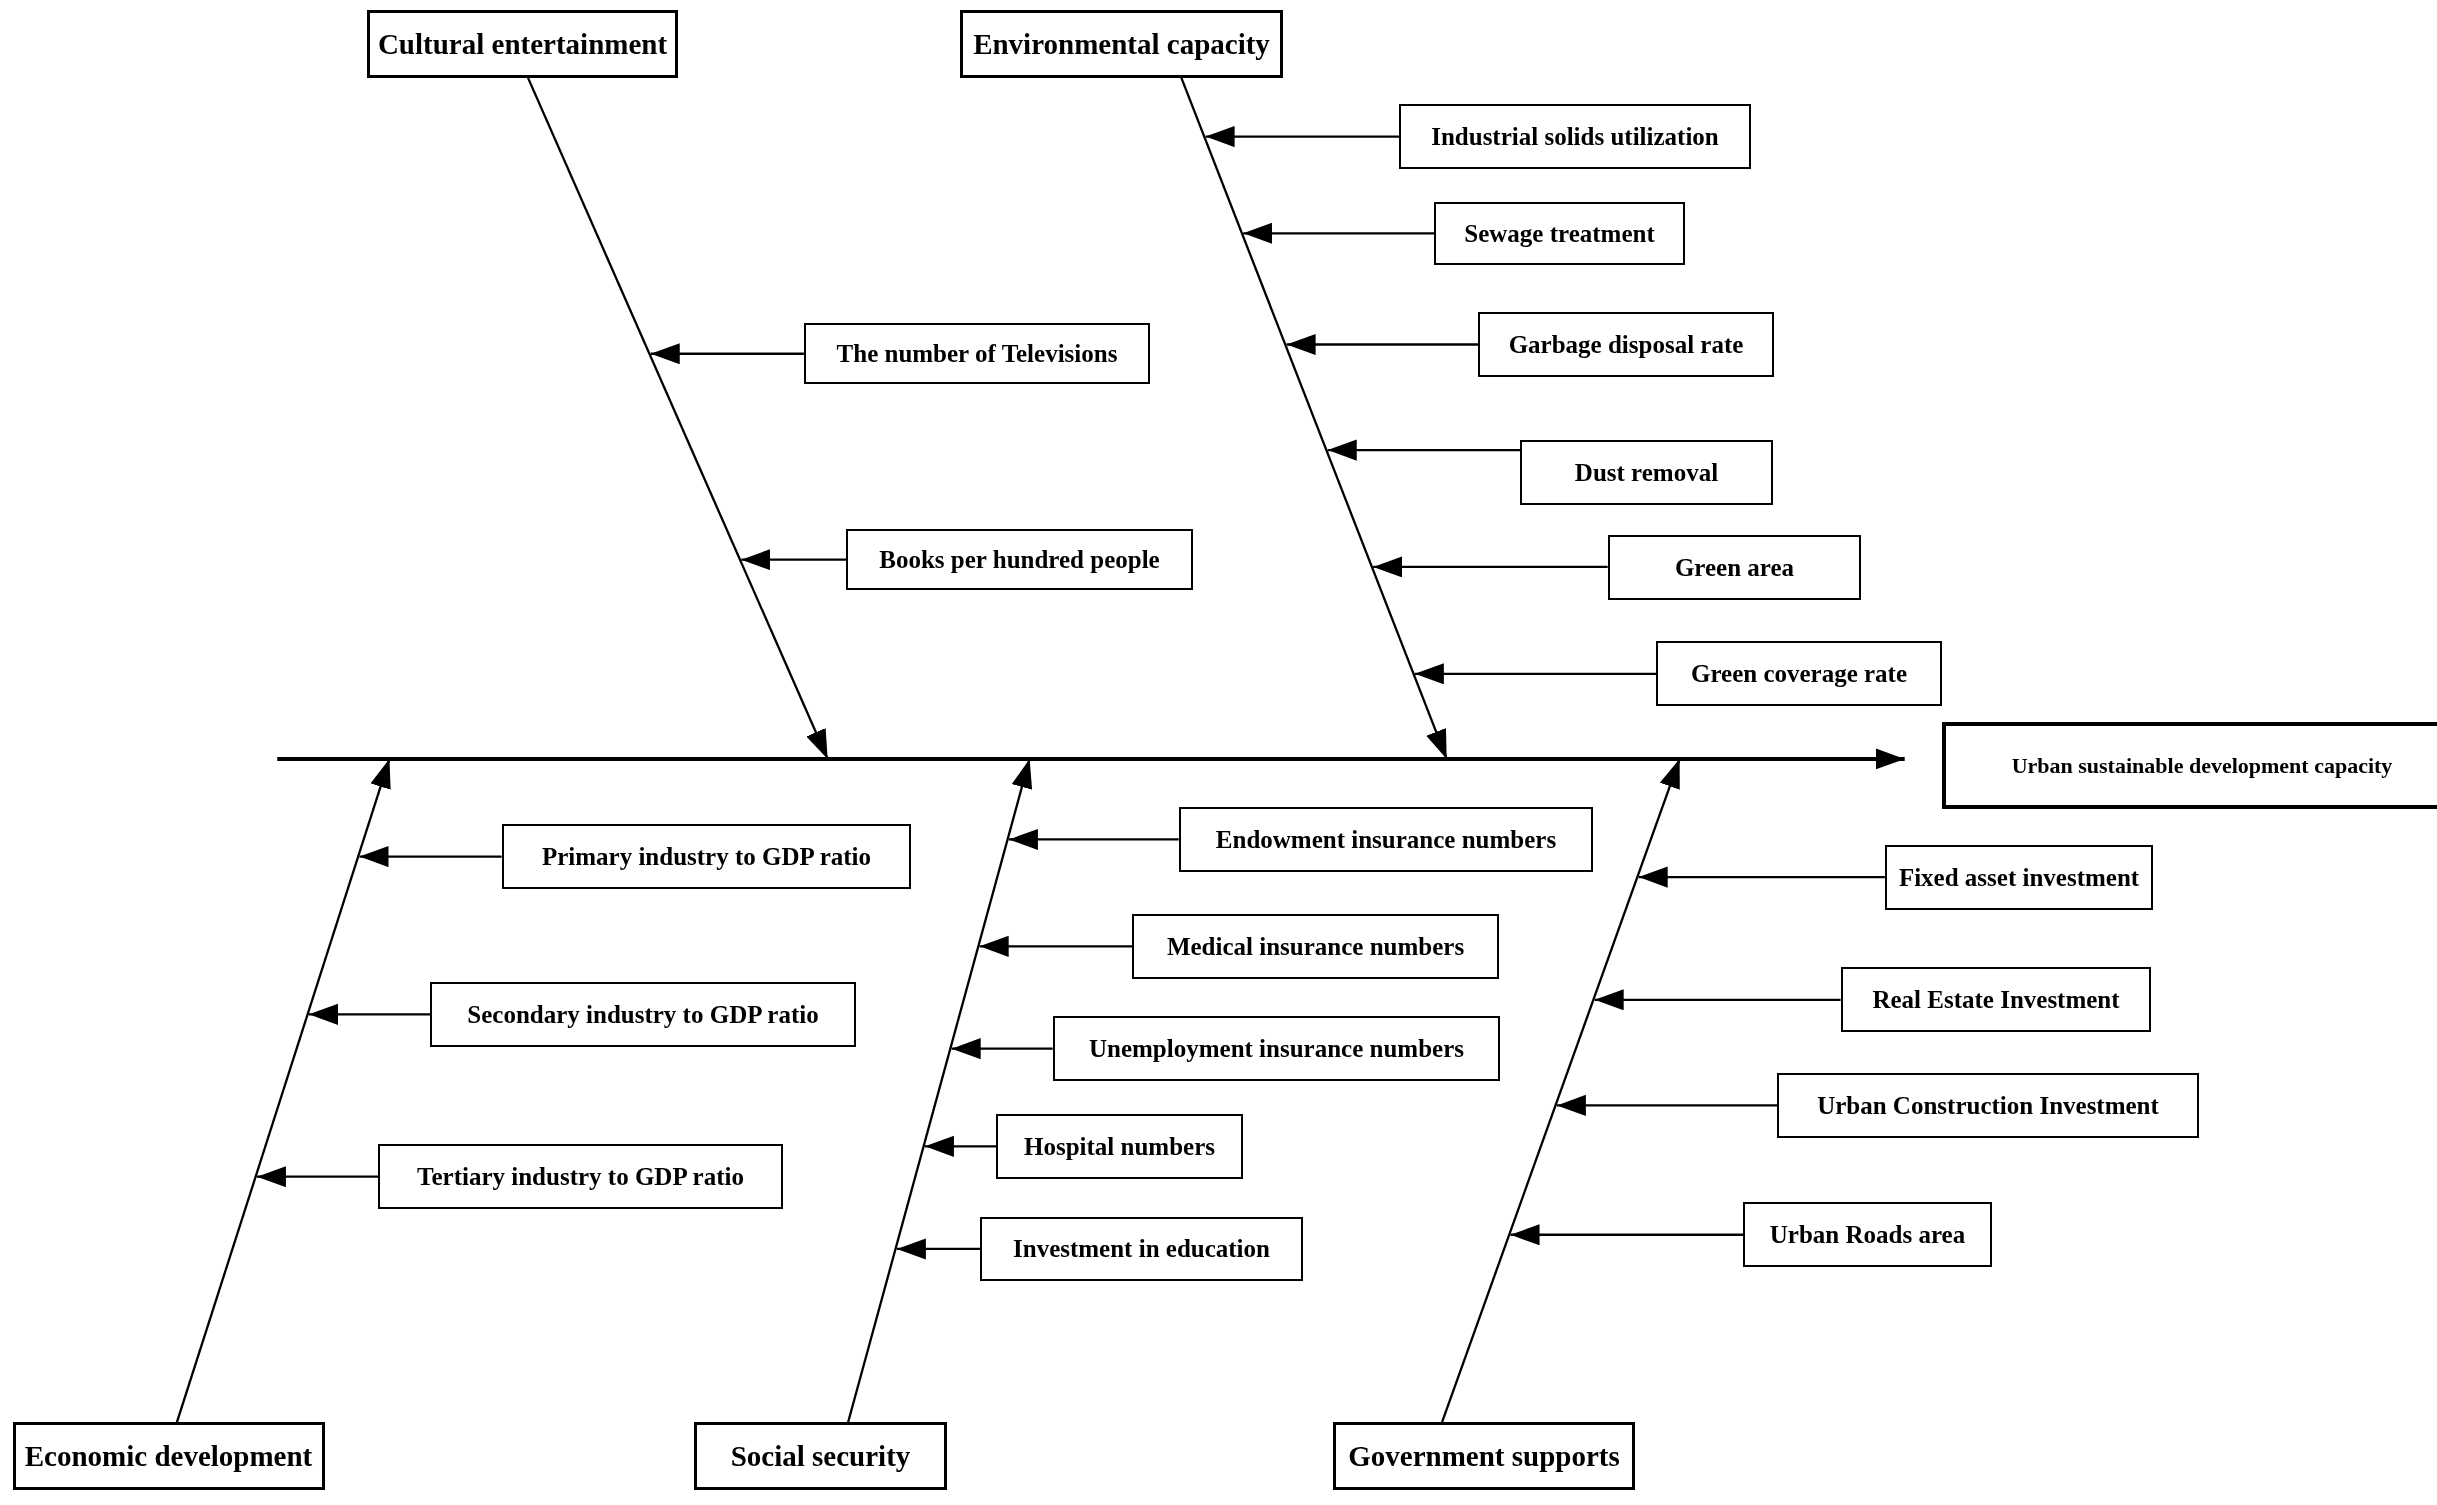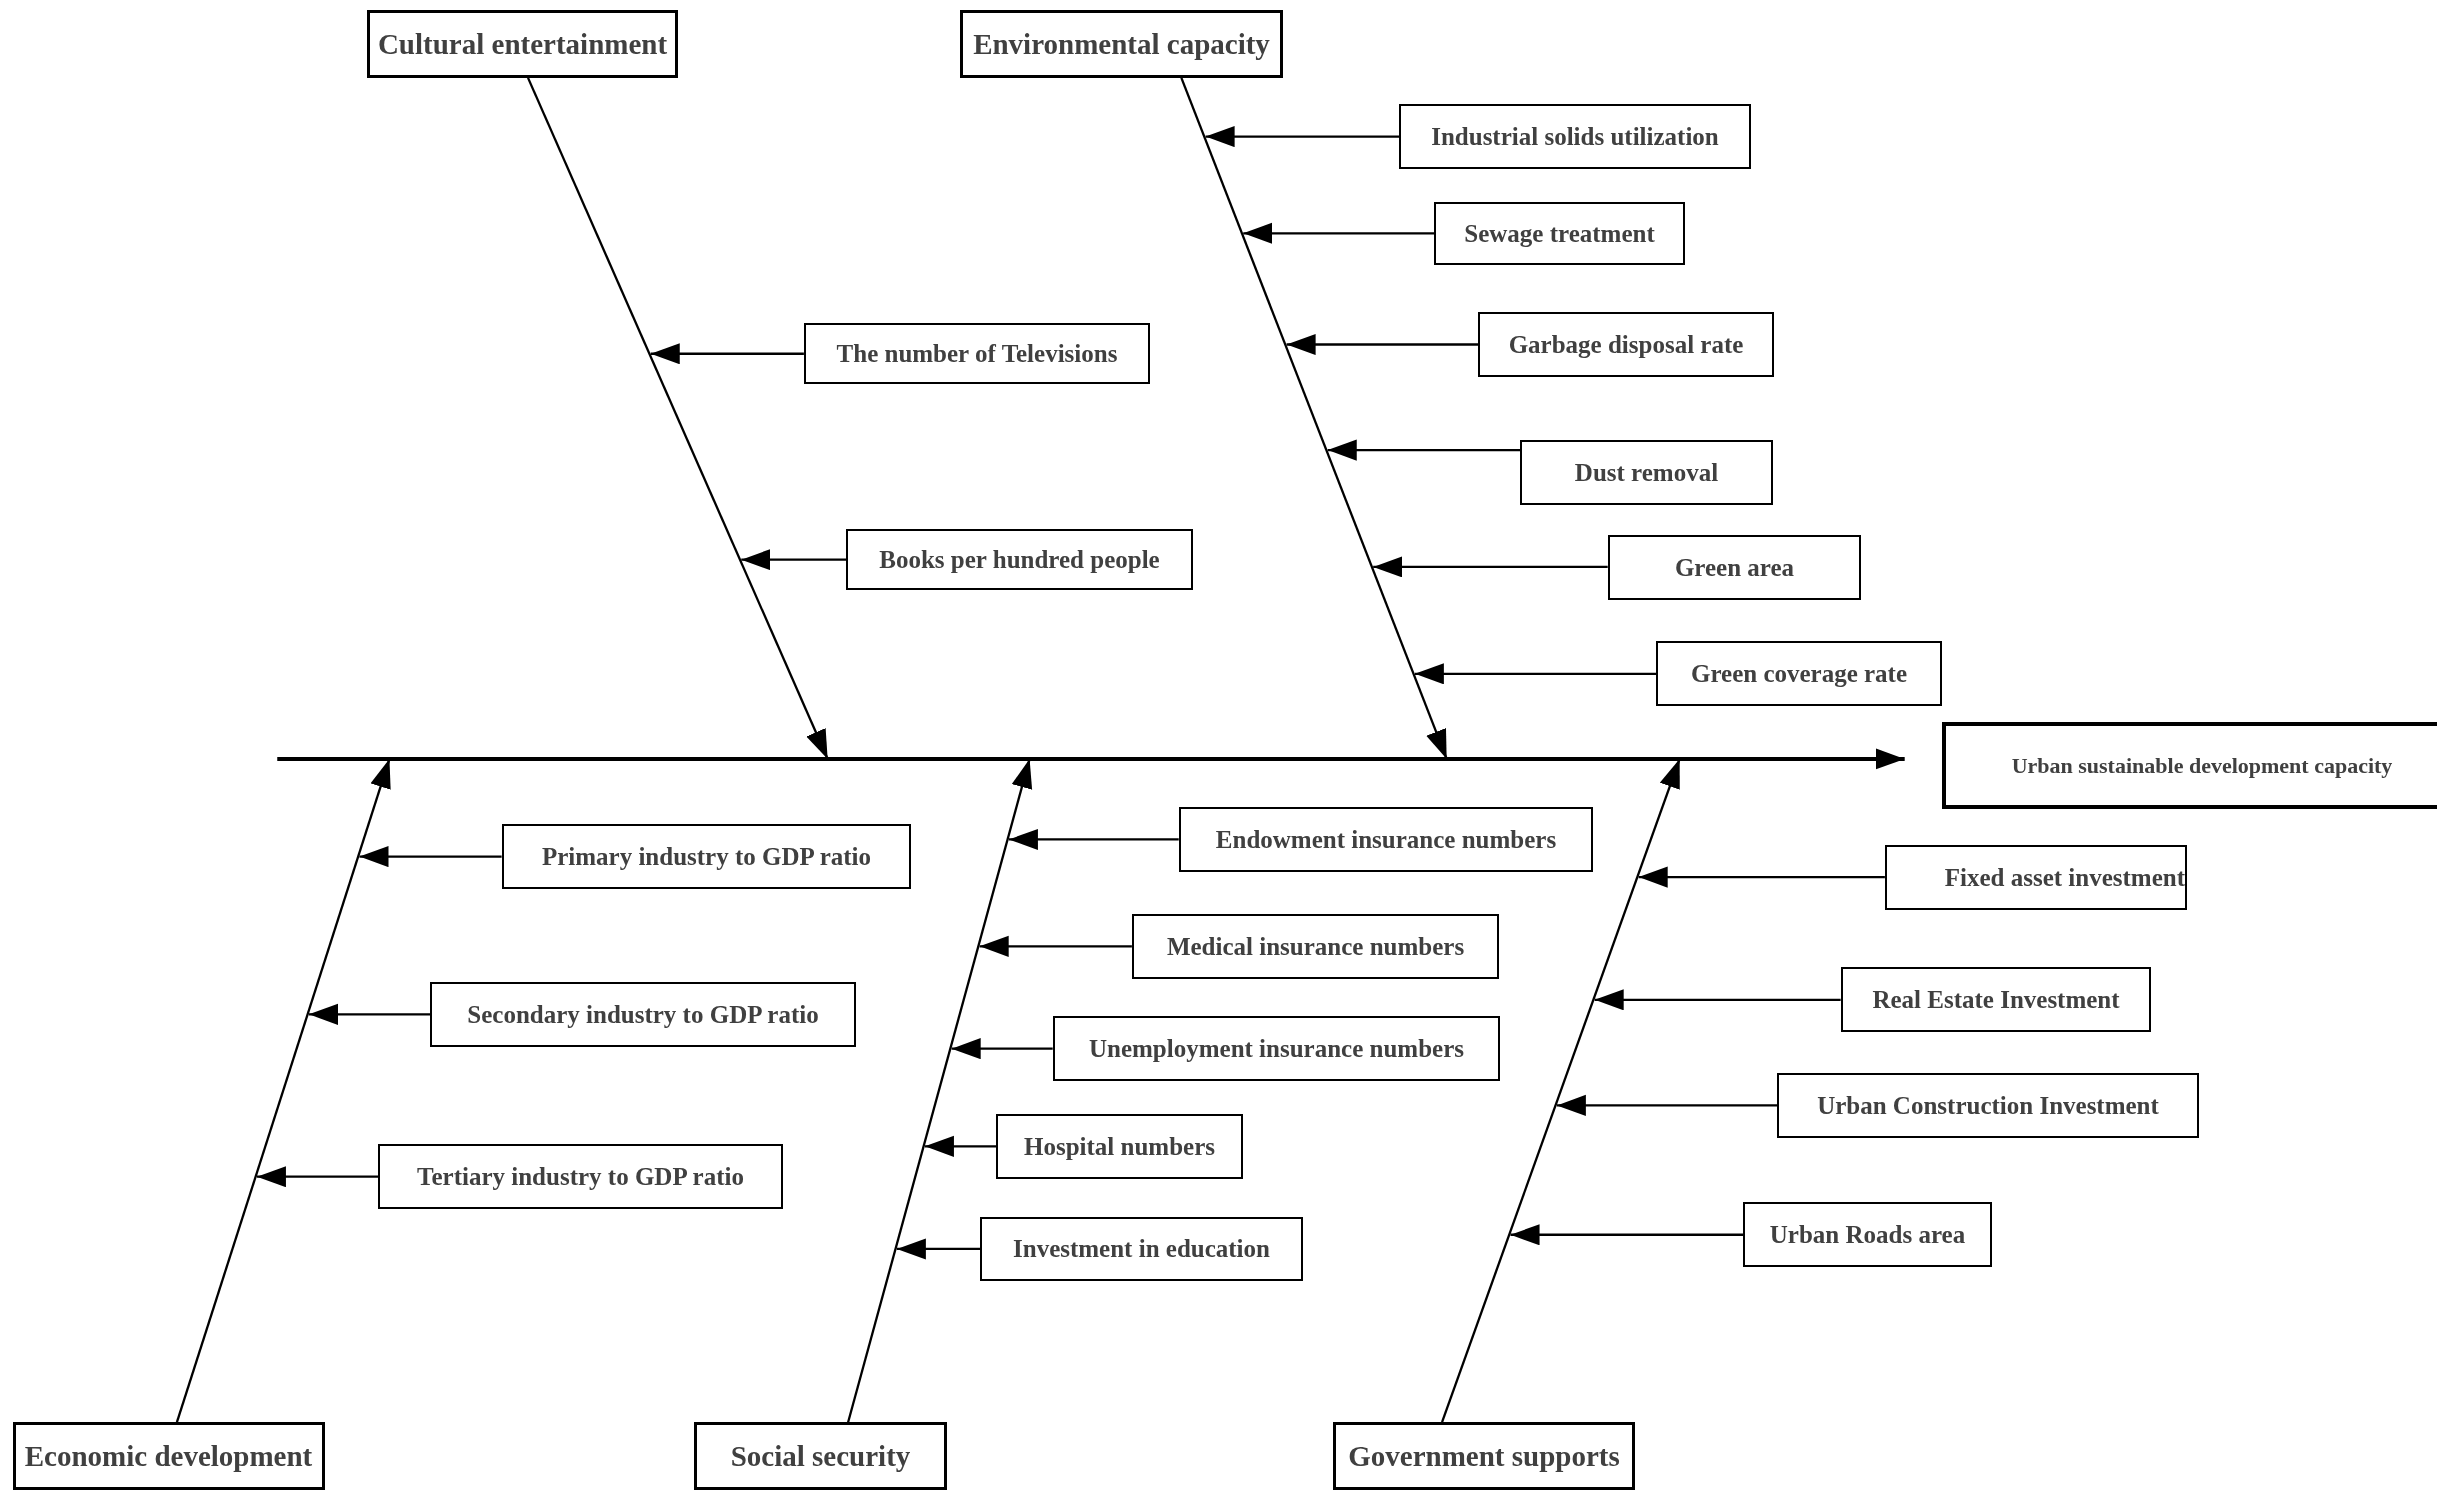--- a/index.html
+++ b/index.html
@@ -14,21 +14,21 @@
   .stage svg { position: absolute; left: 0; top: 0; }
   .box {
     position: absolute;
     background: #ffffff;
     border: 2px solid #000000;
     display: flex;
     align-items: center;
     justify-content: center;
     text-align: center;
     font-weight: bold;
-    color: #404040;
+    color: #000000;
     white-space: nowrap;
     box-sizing: border-box;
   }
   .box.category { border-width: 3.3px; font-size: 29px; }
   .box.item     { border-width: 2px; font-size: 25px; }
   .box.effect   { border-width: 4px; font-size: 22px;
                   left: 1942px; top: 722px; width: 520px; height: 87px; }
 </style>
 </head>
 <body>
@@ -131,21 +131,21 @@
       </div>
       <div class="box item" style="left: 996px; top: 1114px; width: 247px; height: 65px;">
         <span>Hospital numbers</span>
       </div>
       <div class="box item" style="left: 980px; top: 1217px; width: 323px; height: 64px;">
         <span>Investment in education</span>
       </div>
       <div class="box category" style="left: 1333px; top: 1422px; width: 302px; height: 68px;">
         <span>Government supports</span>
       </div>
-      <div class="box item" style="left: 1885px; top: 845px; width: 302px; height: 65px; justify-content: flex-end;">
+      <div class="box item" style="left: 1885px; top: 845px; width: 268px; height: 65px;">
         <span>Fixed asset investment</span>
       </div>
       <div class="box item" style="left: 1841px; top: 967px; width: 310px; height: 65px;">
         <span>Real Estate Investment</span>
       </div>
       <div class="box item" style="left: 1777px; top: 1073px; width: 422px; height: 65px;">
         <span>Urban Construction Investment</span>
       </div>
       <div class="box item" style="left: 1743px; top: 1202px; width: 249px; height: 65px;">
         <span>Urban Roads area</span>

